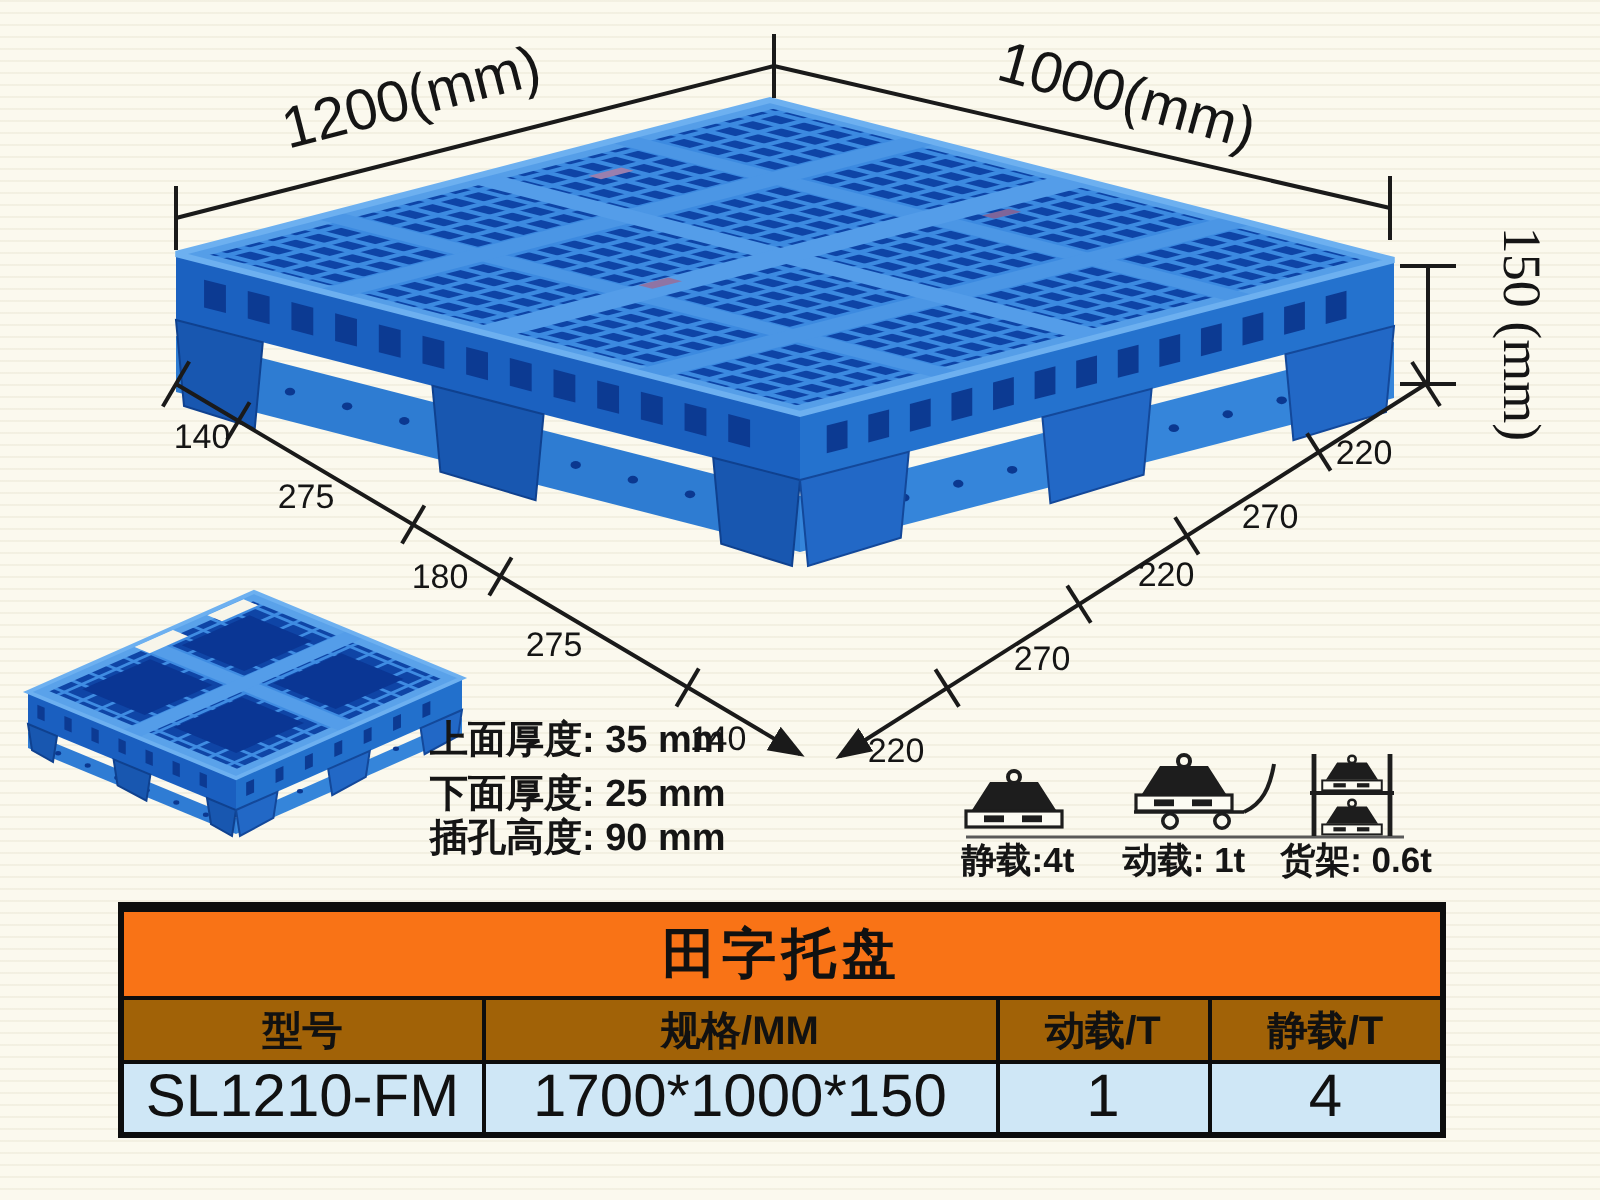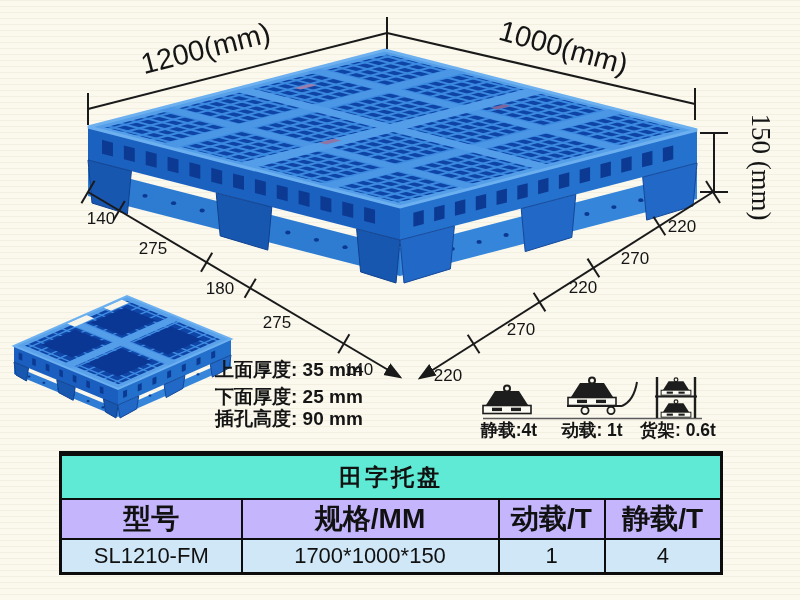--- a/index.html
+++ b/index.html
@@ -33,23 +33,23 @@
 
   table[data-name="spec-table"]{
     position:absolute;left:59px;top:451px;width:661px;
     border-collapse:collapse;table-layout:fixed;
     border:3px solid #0d0d0d;border-top-width:5px;
   }
   table[data-name="spec-table"] td{
     border:2px solid #0d0d0d;text-align:center;vertical-align:middle;padding:0;
     font-family:"Liberation Sans",sans-serif;color:#111;
   }
-  tr.t-title td{height:42px;background:#5eead4;font-size:23px;font-weight:bold;letter-spacing:3px;}
-  tr.t-head td{height:30px;background:#c4b5fd;font-size:28px;font-weight:bold;}
-  tr.t-data td{height:32px;background:#cfe7f6;font-size:22px;}
+  tr.t-title td{height:42px;background:#f97316;font-size:27px;font-weight:bold;letter-spacing:3px;}
+  tr.t-head td{height:30px;background:#a16207;font-size:20px;font-weight:bold;}
+  tr.t-data td{height:32px;background:#cfe7f6;font-size:30px;}
 </style>
 </head>
 <body data-name="product-spec-sheet">
 
 <svg id="d" width="800" height="450" viewBox="0 0 800 450" xmlns="http://www.w3.org/2000/svg" xmlns:xlink="http://www.w3.org/1999/xlink" data-name="pallet-diagram">
   <defs>
     <marker id="arr" viewBox="0 0 10 10" refX="8.5" refY="5" markerWidth="9" markerHeight="9" orient="auto">
       <path d="M0,1.2 L10,5 L0,8.8 Z" fill="#1a1a1a"></path>
     </marker>
 

